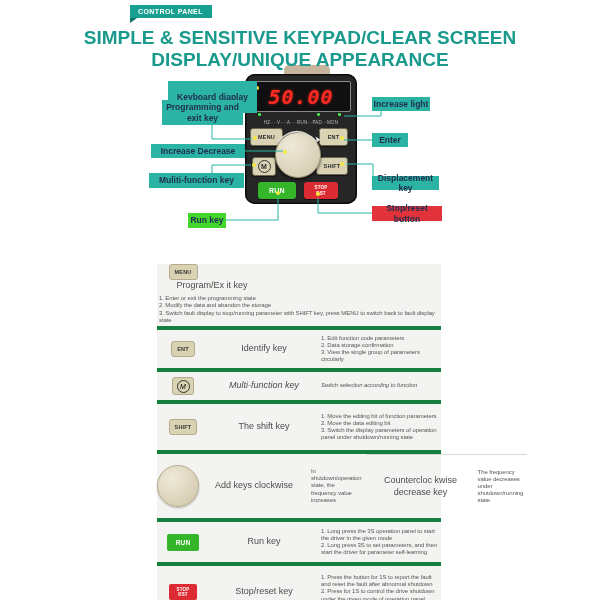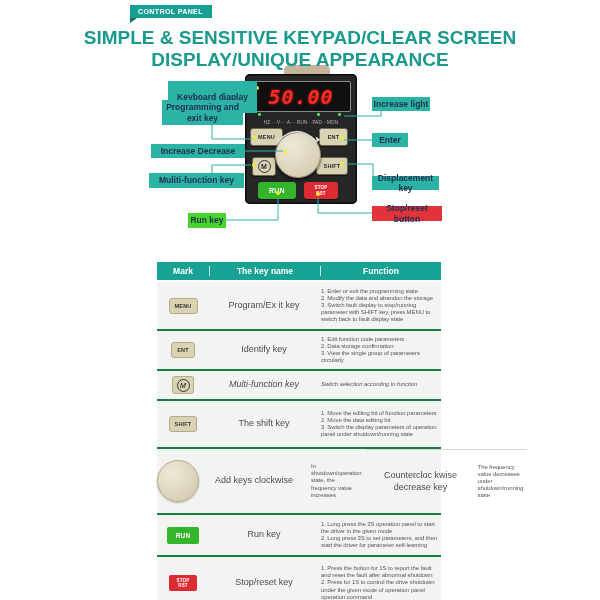--- a/index.html
+++ b/index.html
@@ -13,21 +13,21 @@
          border-top:5px solid #0e7166;border-right:7px solid transparent;}
 
   
   .title{position:absolute;top:27px;left:0;width:100%;text-align:center;color:#199a8c;
          font-weight:bold;font-size:19px;line-height:1.18;z-index:4;}
 
   
   .device-tab{position:absolute;left:284px;top:65px;width:46px;height:14px;background:#c7b49c;
               border-radius:5px 5px 0 0;z-index:1;}
   .device{position:absolute;left:245px;top:74px;width:112px;height:130px;background:#262626;
-          border-radius:5px;box-shadow:inset 0 0 0 1.5px #0c0c0c;z-index:2;}
+          border-radius:10px;box-shadow:inset 0 0 0 1.5px #0c0c0c;z-index:2;}
   .display{position:absolute;left:6px;top:7px;right:6px;height:29px;background:#101010;
            border:1px solid #8a8a8a;border-radius:2px;display:flex;align-items:center;justify-content:center;}
   .digits{font-family:"DejaVu Sans Mono",monospace;font-style:italic;font-weight:bold;font-size:20px;
           color:#ff2a22;letter-spacing:1px;text-shadow:0 0 3px rgba(255,40,30,.65);}
   .indstrip{position:absolute;left:5px;right:5px;top:38px;height:13px;}
   .inddot{position:absolute;top:1px;width:3px;height:3px;background:#47e14f;border-radius:1px;}
   .indtext{position:absolute;left:0;right:0;bottom:0;color:#b9b9b9;font-size:4.5px;
            letter-spacing:.2px;text-align:center;white-space:nowrap;}
   .dkey{position:absolute;background:#d9d3b4;border:1px solid #6b6550;border-radius:3px;color:#2b2b2b;
         font-size:5.5px;font-weight:bold;display:flex;align-items:center;justify-content:center;
@@ -60,28 +60,28 @@
 
   .overlay{position:absolute;left:0;top:0;width:600px;height:600px;z-index:3;pointer-events:none;}
 
   
   .table{position:absolute;left:157px;top:262px;width:284px;z-index:4;}
   .thead{display:flex;background:#18a294;height:18px;color:#fff;font-size:8.5px;font-weight:bold;
          align-items:center;text-align:center;}
   .th-mark{width:52px;}
   .th-name{width:110px;border-left:1px solid rgba(255,255,255,.8);border-right:1px solid rgba(255,255,255,.8);}
   .th-fn{flex:1;}
-  .trow{display:flex;background:#f3f4f1;border-top:2px solid #15803d;}
+  .trow{display:flex;background:#f3f4f1;border-top:4px solid #15803d;}
   .trow.first{margin-top:2px;border-top:none;}
   .td-mark{width:52px;display:flex;align-items:center;justify-content:center;}
   .td-name{width:110px;display:flex;align-items:center;justify-content:center;text-align:center;
            font-size:9px;color:#4c4c4c;line-height:1.25;padding:0 4px;box-sizing:border-box;}
   .td-fn{flex:1;display:flex;flex-direction:column;justify-content:center;font-size:6px;color:#585858;
          line-height:1.2;white-space:pre-line;padding:4px 4px 4px 2px;box-sizing:border-box;letter-spacing:-0.1px;}
-  .h47{height:47px;} .h38{height:38px;} .h28{height:28px;font-style:italic;} .h46{height:46px;}
+  .h47{height:62px;flex-direction:column;} .h38{height:38px;} .h28{height:28px;font-style:italic;} .h46{height:46px;}
   .h40{height:40px;} .h52{height:52px;} .h64{height:64px;}
   .key{background:#d9d3b4;border:1px solid #b3ab8a;border-radius:3px;color:#333;font-size:5.5px;
        font-weight:bold;padding:4px 5px;letter-spacing:.2px;}
   .key-mwrap{background:#d9d3b4;border:1px solid #b3ab8a;border-radius:3px;width:20px;height:16px;
        display:flex;align-items:center;justify-content:center;}
   .key-run{background:#35b52a;border:0;color:#fff;font-size:6.5px;border-radius:2px;padding:5px 9px;}
   .key-stop{background:#dc2b33;border:0;color:#fff;font-size:4.5px;border-radius:2px;padding:3px 8px;
        line-height:1.2;white-space:pre-line;text-align:center;}
   .knob-mark{width:40px;height:40px;border-radius:50%;
        background:radial-gradient(circle at 35% 30%,#efe9d8,#cfc5a9);
@@ -158,25 +158,20 @@
   <div class="lbl lbl-prog">Programming and exit key</div>
   <div class="lbl lbl-inc">Increase Decrease</div>
   <div class="lbl lbl-multi">Muliti-function key</div>
   <div class="lbl lbl-runkey">Run key</div>
   <div class="lbl lbl-ind">Increase light</div>
   <div class="lbl lbl-enter">Enter</div>
   <div class="lbl lbl-disp">Displacement key</div>
   <div class="lbl lbl-stopreset">Stop/reset button</div>
 
   <div class="table">
-    <div class="thead">
-      <div class="th-mark">Mark</div>
-      <div class="th-name">The key name</div>
-      <div class="th-fn">Function</div>
-    </div>
 
     <div class="trow first h47">
       <div class="td-mark">
           <span class="key">MENU</span>
         </div>
       <div class="td-name">Program/Ex it key</div>
       <div class="td-fn">1. Enter or exit the programming state
 2. Modify the data and abandon the storage
 3. Switch fault display to stop/running parameter with SHIFT key, press MENU to switch back to fault display state</div>
     </div>

